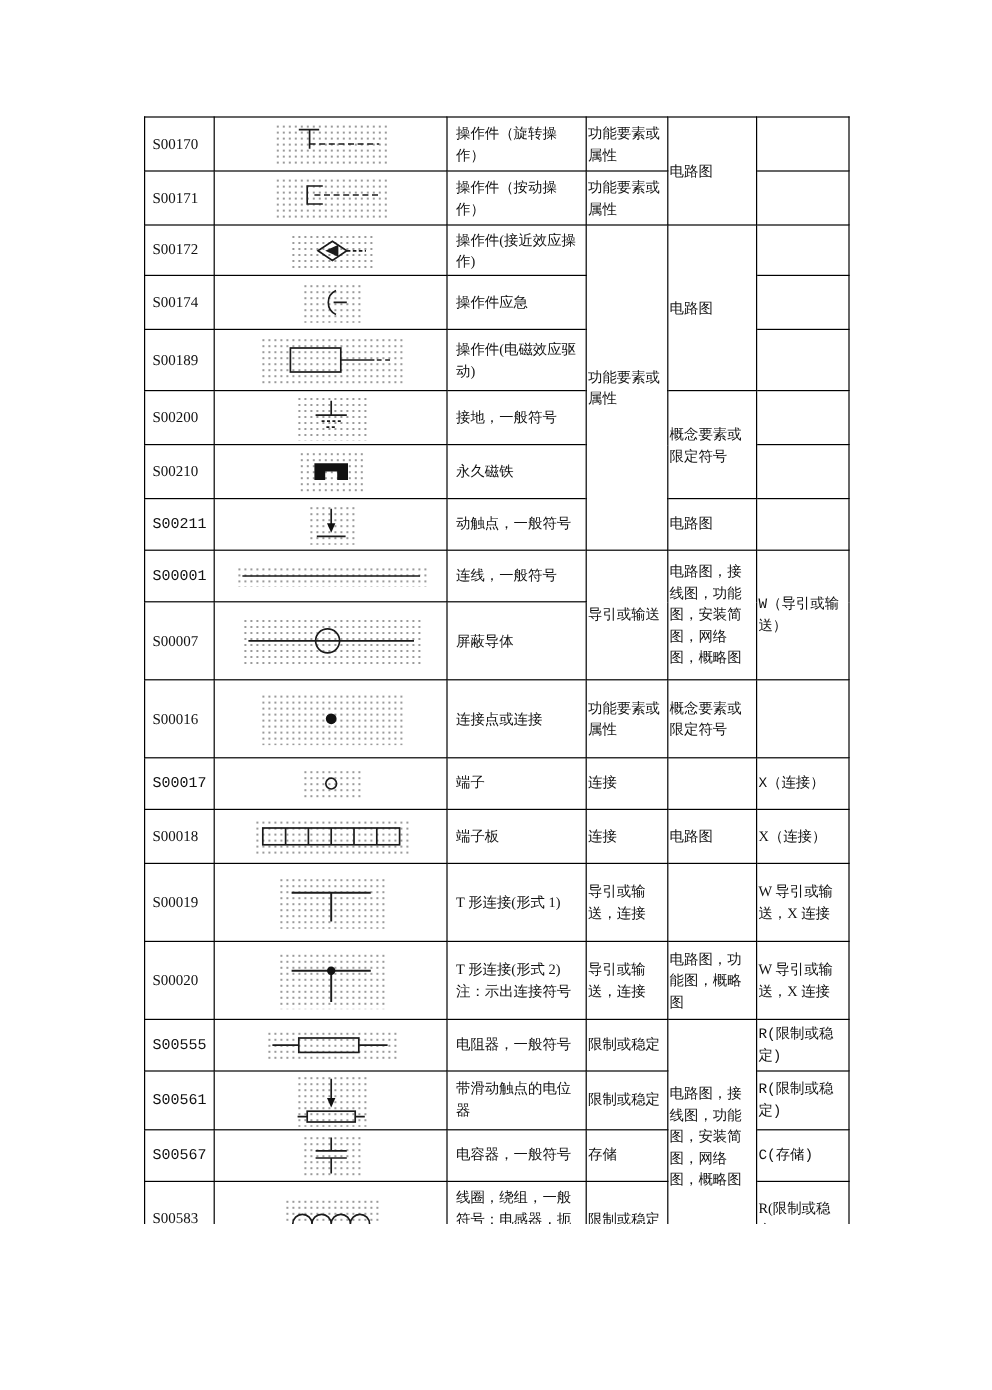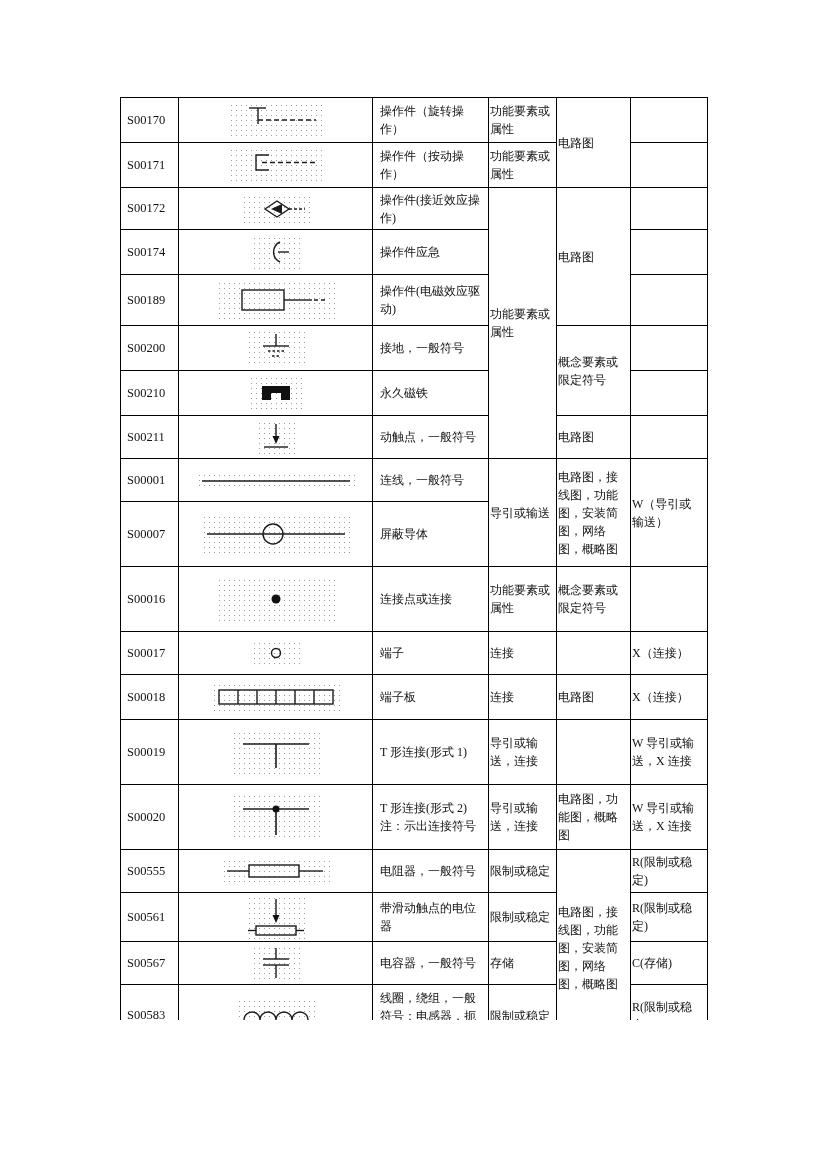--- a/index.html
+++ b/index.html
@@ -27,21 +27,21 @@
     font-size: 12px;
     line-height: 1.5;
     vertical-align: middle;
     padding: 2px 5px;
     overflow: hidden;
   }
   td.code { font-size: 12.5px; padding-left: 6px; }
   td.sym  { text-align: center; padding: 2px; }
   td.desc { padding-left: 7px; }
   td.func, td.usage, td.letter { padding-left: 1px; padding-right: 4px; }
-  tr.h42 { height: 42px; margin-top: 28px; } tr.h43 { height: 43px; } tr.h45 { height: 45px; }
+  tr.h42 { height: 42px; margin-top: 28px; } tr.h43 { height: 43px; font-family: Liberation Mono, monospace; } tr.h45 { height: 45px; }
   tr.h51 { height: 51px; } tr.h62 { height: 62px; } tr.h65 { height: 65px; }
   .dotbox {
     display: inline-block;
     vertical-align: middle;
     background-image: radial-gradient(circle, #9a9a9a 0.8px, transparent 0.9px);
     background-size: 5px 5px;
     background-position: 1px 1px;
   }
   .dotbox svg { display: block; }
   .pagenum {

